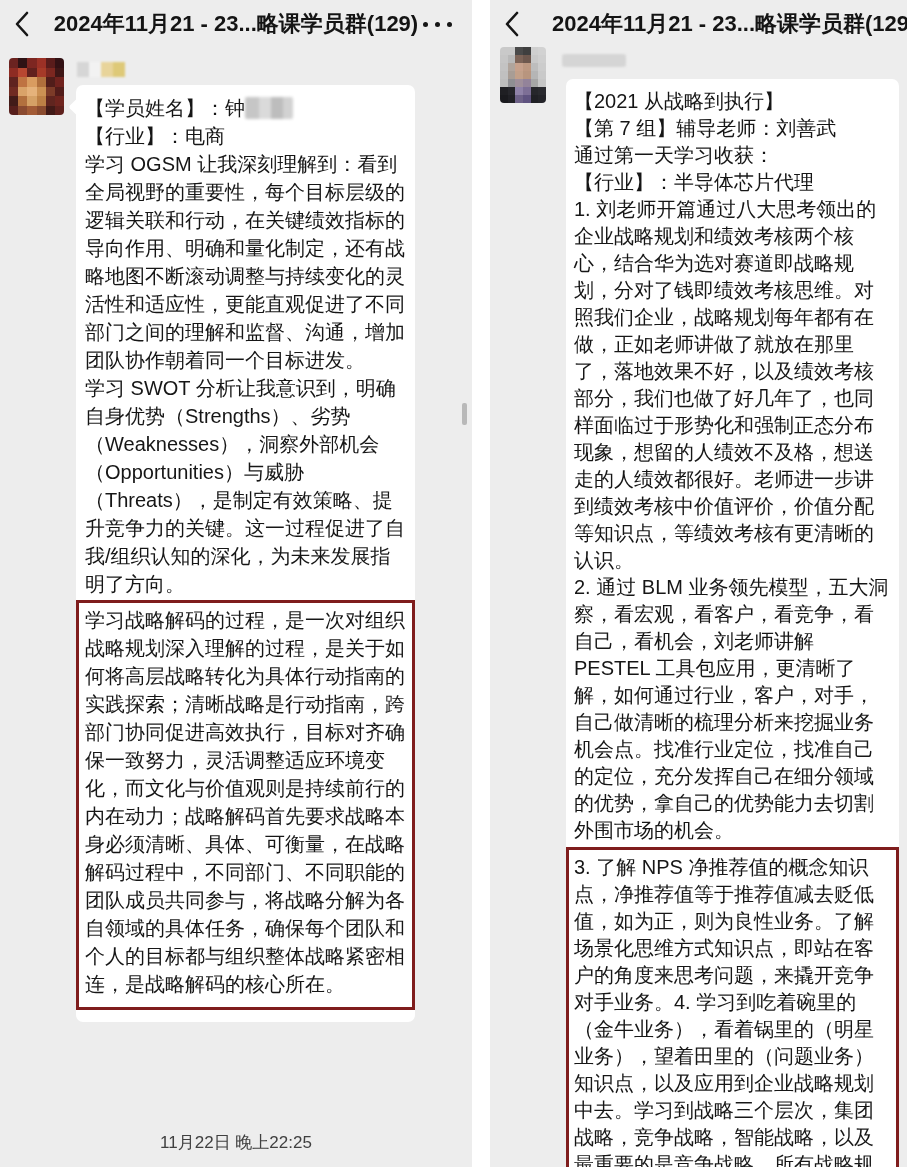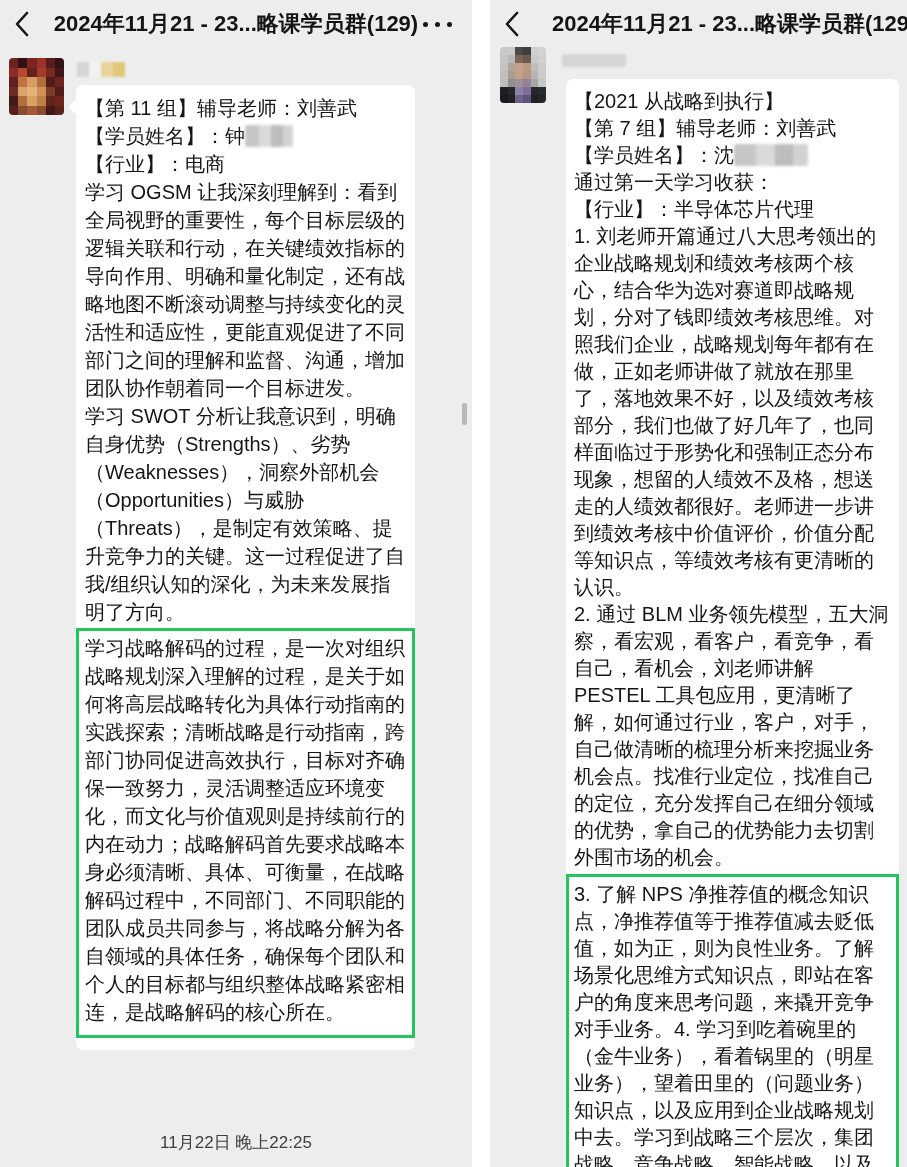--- a/index.html
+++ b/index.html
@@ -41,21 +41,21 @@
   .tail{position:absolute;left:-5px;top:16px;width:12px;height:12px;background:#fff;
         transform:rotate(45deg);border-radius:2px;}
   .line,.para{word-break:break-word;overflow-wrap:break-word;text-align:left;}
   .mask-inline{display:inline-block;vertical-align:-4px;height:22px;border-radius:2px;
                background:linear-gradient(90deg,#c6c6c6 0 30%,#dadada 30% 55%,#bdbdbd 55% 80%,#d2d2d2 80%);
                filter:blur(1.5px);}
   .mask-l{width:48px;}
   .mask-r{width:74px;}
 
   
-  .hl{border:3px solid #22c55e;}
+  .hl{border:3px solid #7f1d1d;}
   .panel.left .hl{margin:2px -9px 0;padding:3px 6px 9px;}
   .panel.right .hl{margin:3px -8px 0;padding:4px 5px 9px;}
 
   .timestamp{position:absolute;left:0;right:0;top:1131px;text-align:center;
              font-size:17px;color:#404040;}
 
   .scroll-thumb{position:absolute;left:462px;top:403px;width:5px;height:22px;
                 background:#b9b9b9;border-radius:2px;}
 </style>
 </head>
@@ -120,21 +120,20 @@
     </div>
     <div class="sender-blur">
       <i style="background:#d6d6d6"></i>
         <i style="background:#f2f2f2"></i>
         <i style="background:#e8d49a"></i>
         <i style="background:#dec978"></i>
     </div>
 
     <div class="bubble">
       <span class="tail"></span>
-      <div class="line">【第 11 组】辅导老师：刘善武</div>
       <div class="line">
         <span>【学员姓名】：钟</span><span class="mask-inline mask-l"></span>
       </div>
       <div class="line">【行业】：电商</div>
       <div class="para">学习 OGSM 让我深刻理解到：看到全局视野的重要性，每个目标层级的逻辑关联和行动，在关键绩效指标的导向作用、明确和量化制定，还有战略地图不断滚动调整与持续变化的灵活性和适应性，更能直观促进了不同部门之间的理解和监督、沟通，增加团队协作朝着同一个目标进发。</div>
       <div class="para">学习 SWOT 分析让我意识到，明确自身优势（Strengths）、劣势（Weaknesses），洞察外部机会（Opportunities）与威胁（Threats），是制定有效策略、提升竞争力的关键。这一过程促进了自我/组织认知的深化，为未来发展指明了方向。</div>
       <div class="hl">
         <div class="para">学习战略解码的过程，是一次对组织战略规划深入理解的过程，是关于如何将高层战略转化为具体行动指南的实践探索；清晰战略是行动指南，跨部门协同促进高效执行，目标对齐确保一致努力，灵活调整适应环境变化，而文化与价值观则是持续前行的内在动力；战略解码首先要求战略本身必须清晰、具体、可衡量，在战略解码过程中，不同部门、不同职能的团队成员共同参与，将战略分解为各自领域的具体任务，确保每个团队和个人的目标都与组织整体战略紧密相连，是战略解码的核心所在。</div>
       </div>
     </div>
@@ -202,23 +201,20 @@
       </svg>
     </div>
     <div class="sender-blur">
         <i></i>
       </div>
 
     <div class="bubble">
       <span class="tail"></span>
       <div class="line">【2021 从战略到执行】</div>
       <div class="line">【第 7 组】辅导老师：刘善武</div>
-      <div class="line">
-        <span>【学员姓名】：沈</span><span class="mask-inline mask-r"></span>
-      </div>
       <div class="line">通过第一天学习收获：</div>
       <div class="line">【行业】：半导体芯片代理</div>
       <div class="para">1. 刘老师开篇通过八大思考领出的企业战略规划和绩效考核两个核心，结合华为选对赛道即战略规划，分对了钱即绩效考核思维。对照我们企业，战略规划每年都有在做，正如老师讲做了就放在那里了，落地效果不好，以及绩效考核部分，我们也做了好几年了，也同样面临过于形势化和强制正态分布现象，想留的人绩效不及格，想送走的人绩效都很好。老师进一步讲到绩效考核中价值评价，价值分配等知识点，等绩效考核有更清晰的认识。</div>
       <div class="para">2. 通过 BLM 业务领先模型，五大洞察，看宏观，看客户，看竞争，看自己，看机会，刘老师讲解 PESTEL 工具包应用，更清晰了解，如何通过行业，客户，对手，自己做清晰的梳理分析来挖掘业务机会点。找准行业定位，找准自己的定位，充分发挥自己在细分领域的优势，拿自己的优势能力去切割外围市场的机会。</div>
       <div class="hl">
         <div class="para">3. 了解 NPS 净推荐值的概念知识点，净推荐值等于推荐值减去贬低值，如为正，则为良性业务。了解场景化思维方式知识点，即站在客户的角度来思考问题，来撬开竞争对手业务。4. 学习到吃着碗里的（金牛业务），看着锅里的（明星业务），望着田里的（问题业务）知识点，以及应用到企业战略规划中去。学习到战略三个层次，集团战略，竞争战略，智能战略，以及最重要的是竞争战略，所有战略规划的出发点都建立在有业务的基础上。</div>
       </div>
     </div>
   </section>
 

